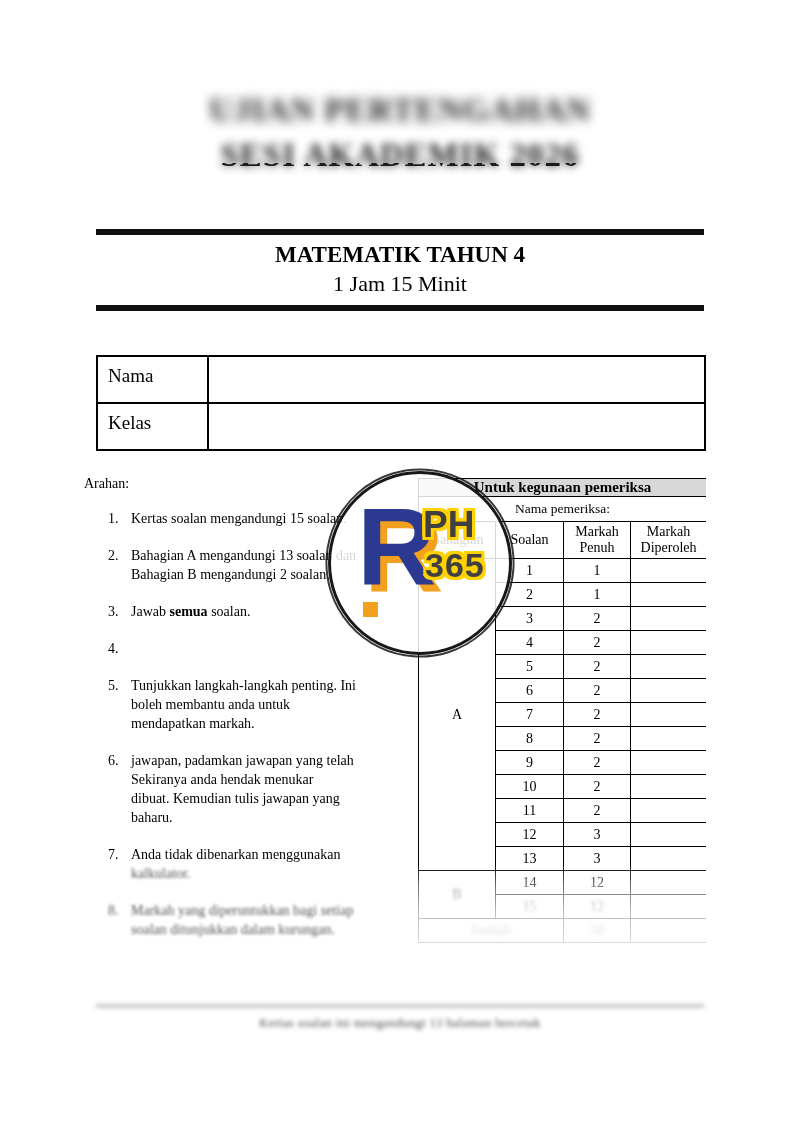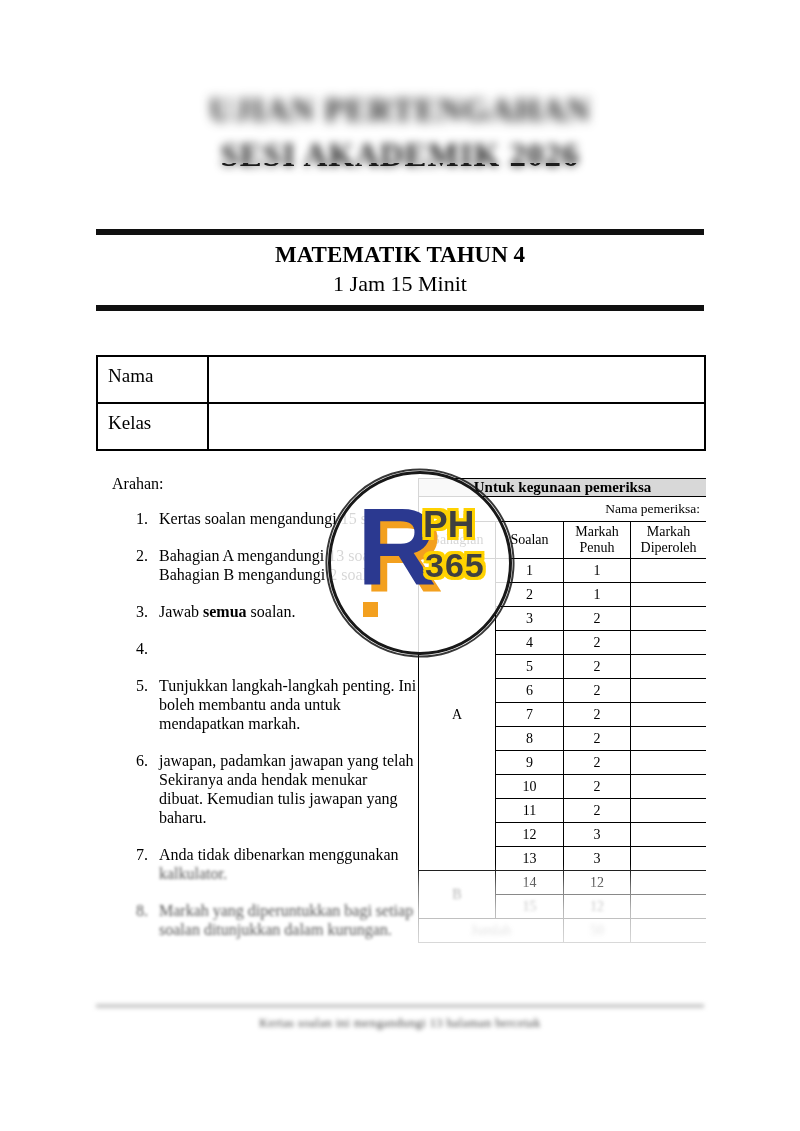--- a/index.html
+++ b/index.html
@@ -29,41 +29,41 @@
     font-size:22px; }
 
   
   .student-table { position:absolute; left:96px; top:355px; width:608px;
     border-collapse:collapse; table-layout:fixed; }
   .student-table td { border:2px solid #000; vertical-align:top; }
   .student-table .lbl { width:111px; font-size:19px; padding:8px 0 0 10px; height:47px; }
   .student-table .blank { width:497px; }
 
   
-  .instructions { position:absolute; left:112px; top:474px; width:322px;
-    font-size:16px; line-height:19px; }
+  .instructions { position:absolute; left:84px; top:474px; width:322px;
+    font-size:14px; line-height:19px; }
   .instructions .heading { margin-bottom:16px; }
   .instr-item { display:flex; padding-left:24px; margin-bottom:18px; }
   .instr-item .num { width:16px; flex:0 0 16px; margin-right:7px; text-align:left; }
   .instr-item .lines { flex:1; }
   .b { font-weight:bold; }
   .blur-soft { filter:blur(1.8px); color:#555; }
 
   
   .examiner-wrap { position:absolute; left:418px; top:478px; width:288px;
     -webkit-mask-image:linear-gradient(to bottom,#000 0%,#000 83%,rgba(0,0,0,.55) 88%,rgba(0,0,0,.28) 93%,rgba(0,0,0,.15) 100%);
     mask-image:linear-gradient(to bottom,#000 0%,#000 83%,rgba(0,0,0,.55) 88%,rgba(0,0,0,.28) 93%,rgba(0,0,0,.15) 100%);
   }
   .examiner { width:288px; border-collapse:collapse; table-layout:fixed; }
   .examiner col.c1 { width:77px; } .examiner col.c2 { width:68px; }
   .examiner col.c3 { width:67px; } .examiner col.c4 { width:76px; }
   .examiner th, .examiner td { border:1px solid #000; font-weight:normal;
     text-align:center; vertical-align:middle; font-size:14px; line-height:1.15; }
   .examiner .tbl-title { background:#d8d8d8; font-weight:bold; font-size:15px; height:15px; }
-  .examiner .name-row { text-align:right; padding:4px 6px; height:25px; font-size:13.5px; }
+  .examiner .name-row { text-align:center; padding:4px 6px; height:25px; font-size:13.5px; }
   .examiner .col-head { height:36px; padding:2px; }
   .examiner .qrow { height:24px; }
   .examiner .sec { font-size:14px; }
   .cell-blur1 { filter:blur(1.6px); color:#555; }
   .cell-blur2 { filter:blur(2.2px); color:#666; }
 
   
   .watermark { position:absolute; left:328px; top:471px; width:184px; height:184px;
     border-radius:50%; background:rgba(255,255,255,0.84);
     border:3px solid #181818; z-index:5; }

